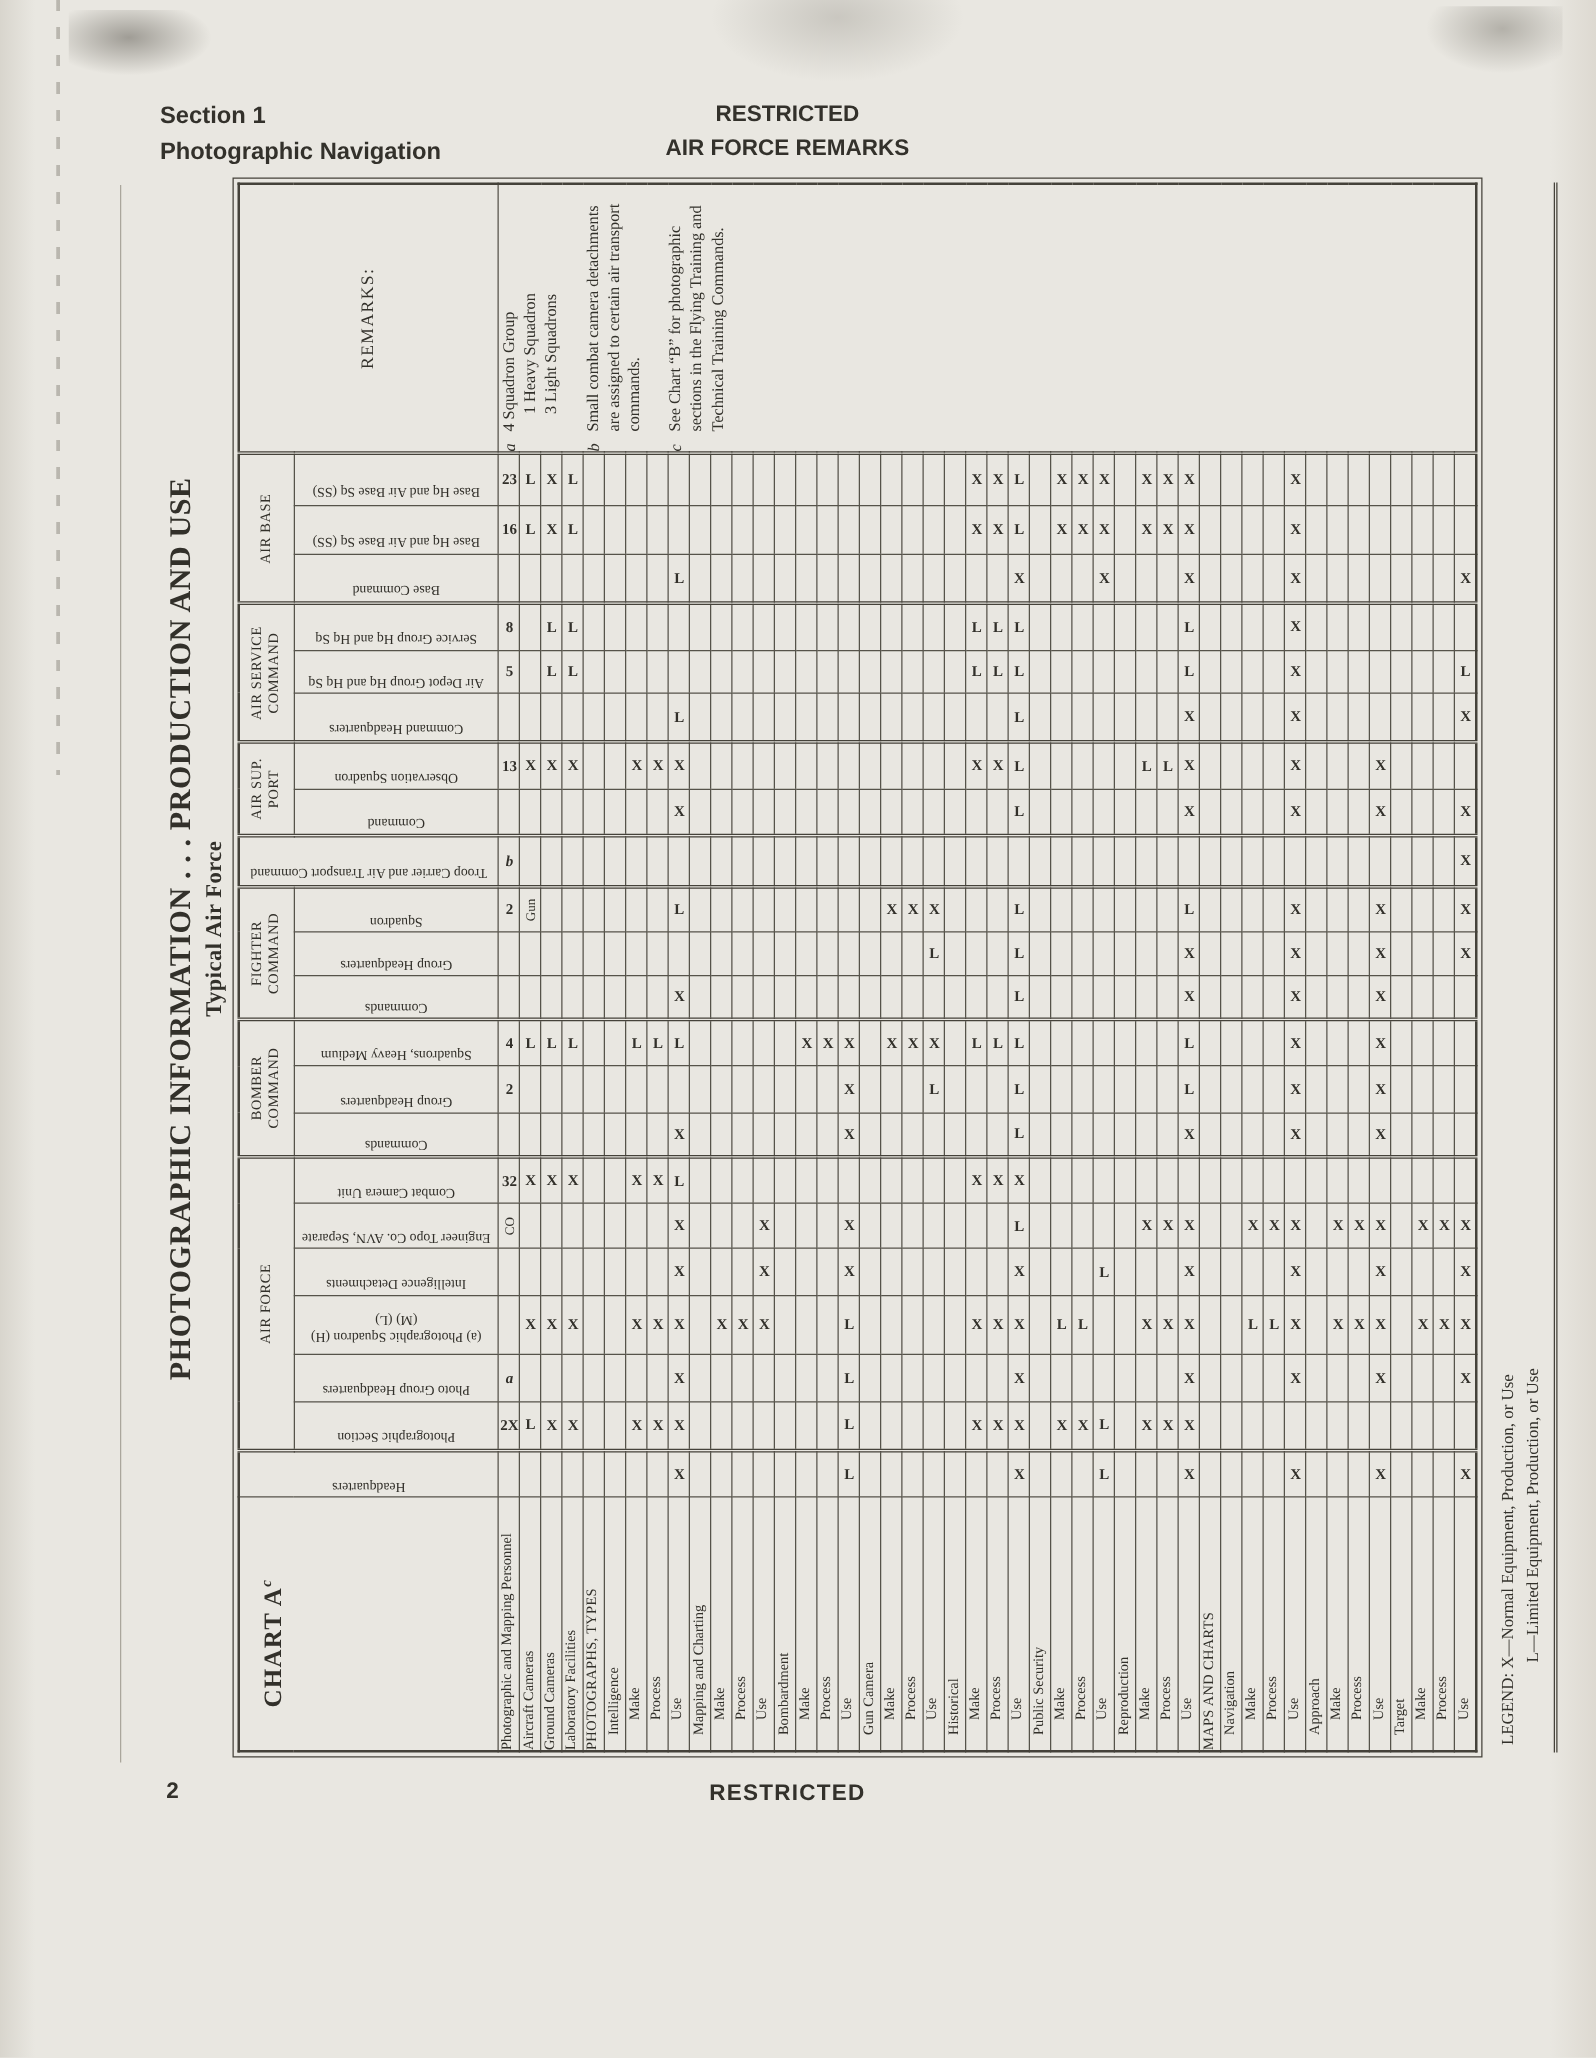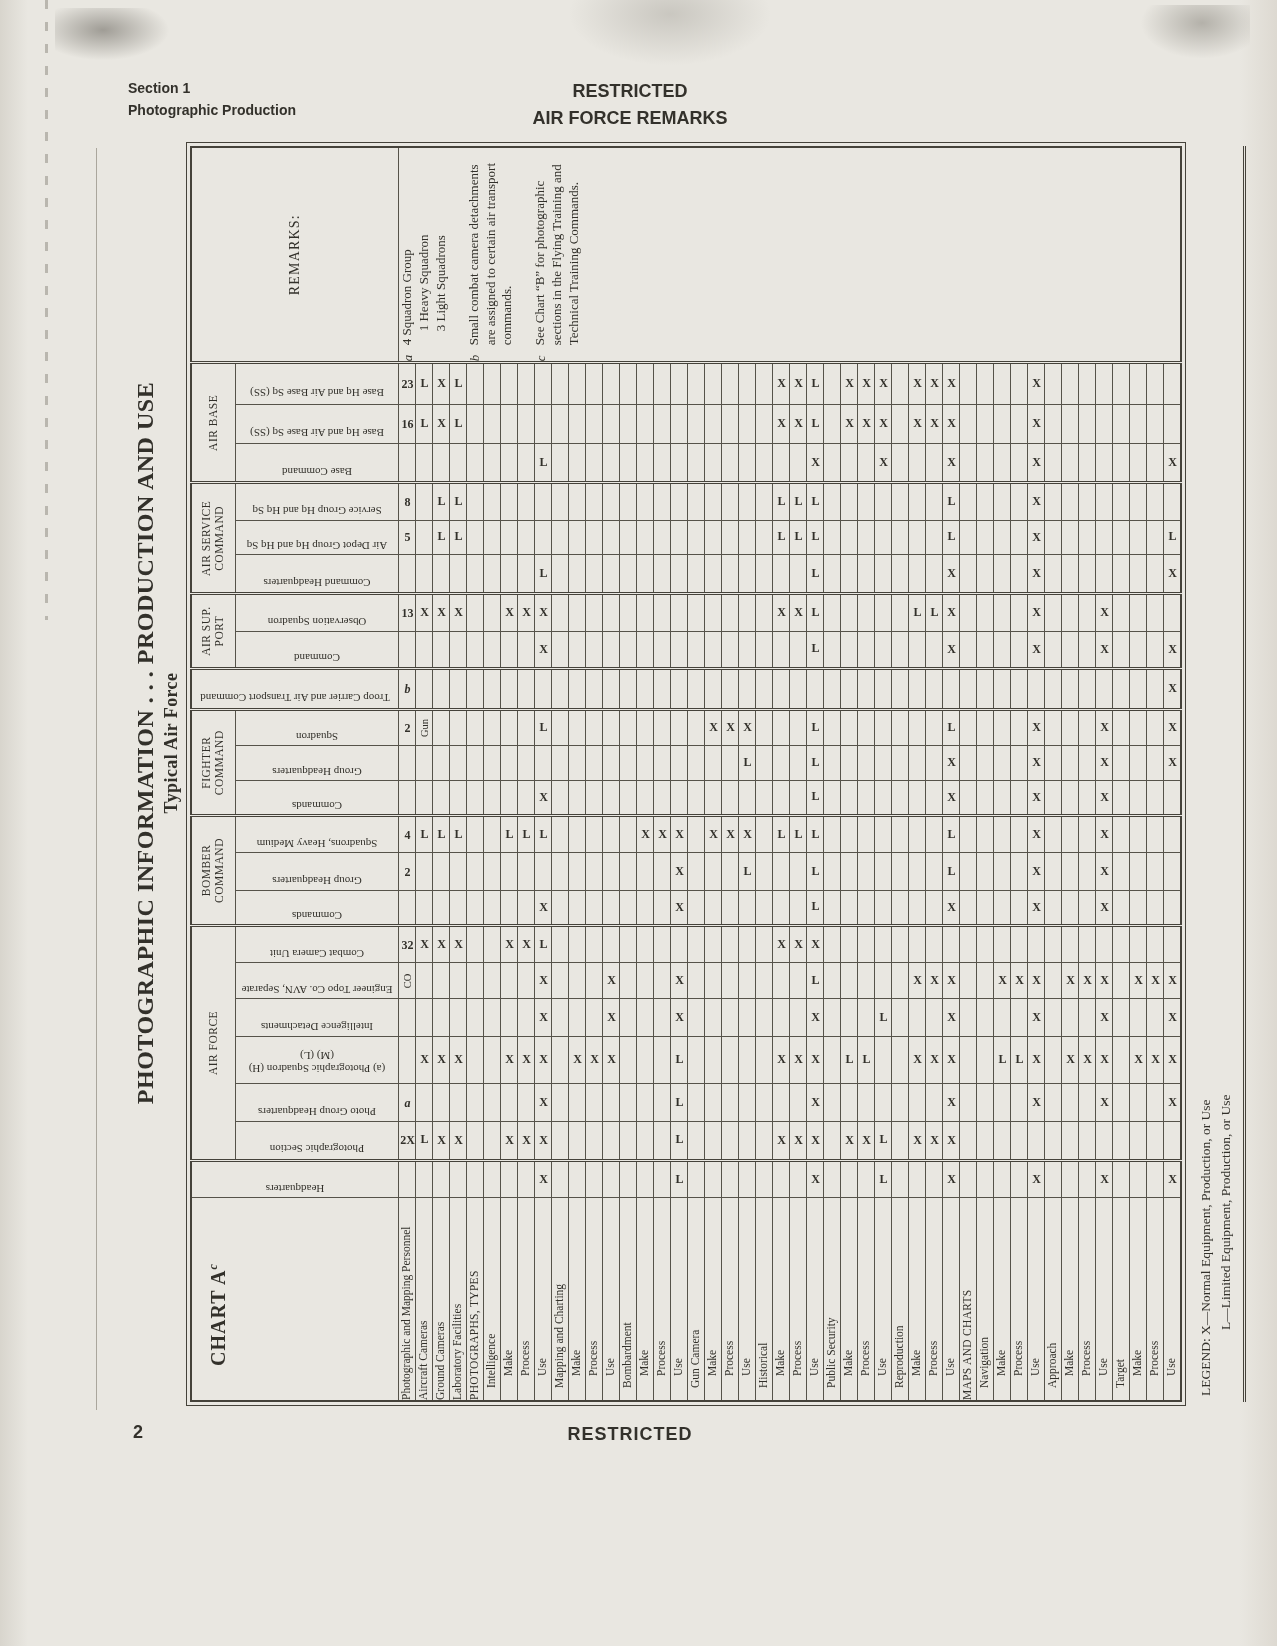--- a/index.html
+++ b/index.html
@@ -18,21 +18,21 @@
   #smudge-tr{left:1130px;top:5px;width:120px;height:60px;
     background:radial-gradient(ellipse at 60% 30%, rgba(80,76,66,.35), rgba(80,76,66,0) 60%);}
   #smudge-tc{left:560px;top:0px;width:220px;height:70px;
     background:radial-gradient(ellipse at 50% 20%, rgba(90,86,76,.22), rgba(90,86,76,0) 65%);}
   #fold-line{left:45px;top:0;width:3px;height:620px;
     background:repeating-linear-gradient(180deg,#8a867c 0 9px, transparent 9px 22px);opacity:.5;}
   #margin-line{left:96px;top:148px;width:1px;height:1262px;background:#aaa69c;}
 
   
   .chrome{position:absolute;font-family:"Liberation Sans", sans-serif;font-weight:bold;color:#33312b;}
-  #section-block{left:128px;top:78px;font-size:14px;line-height:1.55;}
+  #section-block{left:128px;top:78px;font-size:19px;line-height:1.55;}
   #restricted-block{left:455px;top:78px;width:350px;text-align:center;font-size:18px;line-height:1.5;}
   #restricted-bottom{left:455px;top:1424px;width:350px;text-align:center;font-size:18px;letter-spacing:1px;}
   #page-number{left:133px;top:1422px;font-size:18px;}
 
   
   #sheet{
     position:absolute;left:128px;top:1402px;width:1258px;height:1092px;
     transform:rotate(-90deg);transform-origin:0 0;
   }
   #chart-title{font-size:24px;font-weight:bold;letter-spacing:.5px;text-align:center;margin:4px 0 2px 60px;}
@@ -84,21 +84,21 @@
 <body>
 
 <div class="artifact" id="smudge-tl"></div>
 <div class="artifact" id="smudge-tr"></div>
 <div class="artifact" id="smudge-tc"></div>
 <div class="artifact" id="fold-line"></div>
 <div class="artifact" id="margin-line"></div>
 
 <div class="chrome" id="section-block">
   <div>Section 1</div>
-  <div>Photographic Production</div>
+  <div>Photographic Navigation</div>
 </div>
 <div class="chrome" id="restricted-block">
   <div>RESTRICTED</div>
   <div>AIR FORCE REMARKS</div>
 </div>
 <div class="chrome" id="restricted-bottom">RESTRICTED</div>
 <div class="chrome" id="page-number">2</div>
 
 <div id="sheet">
   <div id="chart-title">PHOTOGRAPHIC INFORMATION . . . PRODUCTION AND USE</div>

